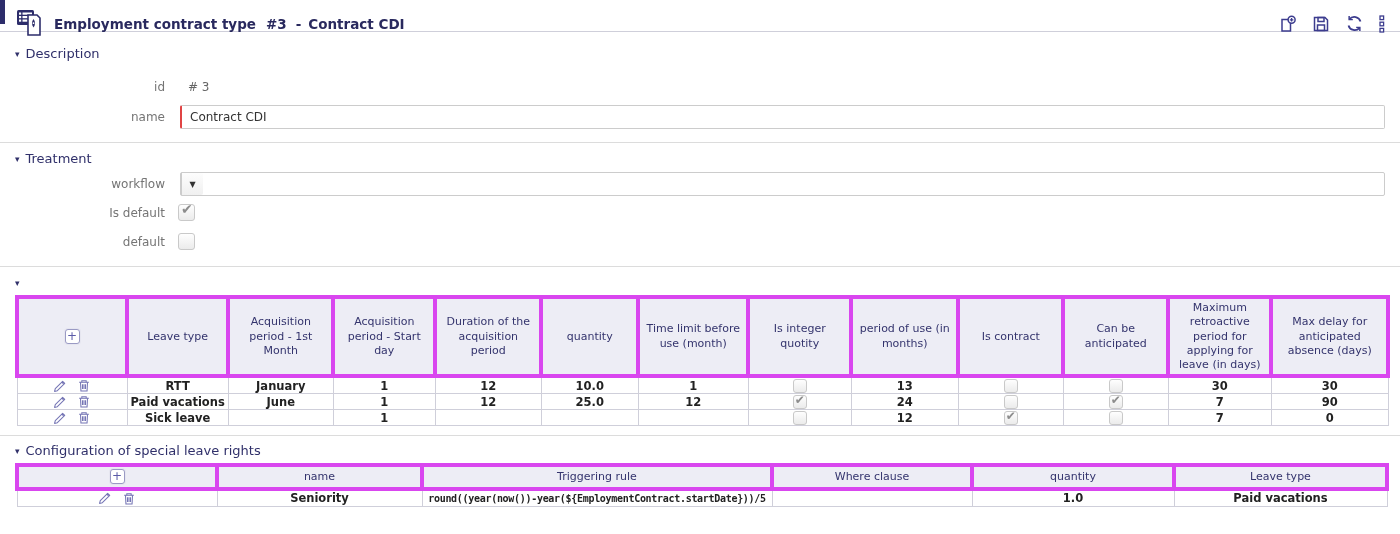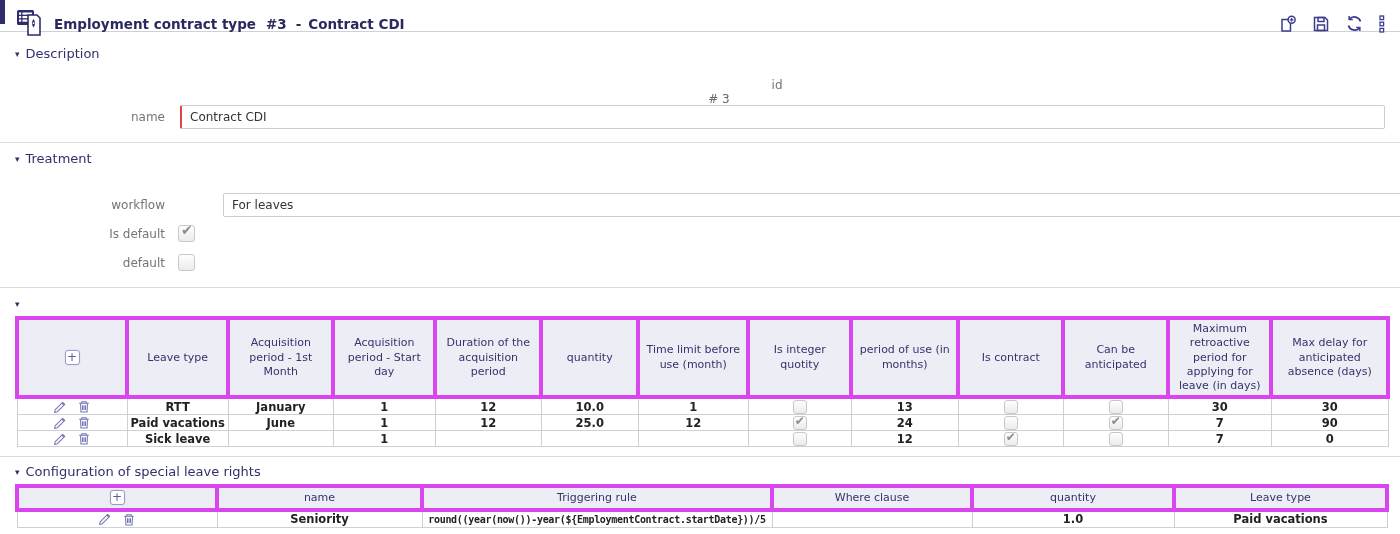--- a/index.html
+++ b/index.html
@@ -20,26 +20,26 @@
   .top-icons { margin-left:auto; display:flex; align-items:center; gap:13px; }
   .tbtn { cursor:pointer; display:flex; align-items:center; }
   
   .section-title { display:flex; align-items:center; padding-left:15px; color:#30306a; font-size:13px; height:17px; cursor:pointer; }
   .caret { font-size:9px; margin-right:6px; color:#30306a; }
   .divider { height:1px; background:#dcdcdc; }
   .field-row { display:flex; align-items:center; padding-left:15px; }
   .flabel { width:150px; text-align:right; color:#757575; font-size:12px; flex:0 0 auto; }
   .fval { margin-left:15px; display:flex; align-items:center; }
   #t-desc { margin-top:13px; }
-  #idrow { margin-top:16px; height:17px;flex-direction:column; }
+  #idrow { margin-top:16px; height:17px; }
   #idval { color:#666; font-size:12px; padding-left:8px; }
   #namerow { margin-top:10px; }
   #div1 { margin-top:13px; }
   #t-treat { margin-top:7px; }
-  #wfrow { margin-top:26px;gap:43px; }
+  #wfrow { margin-top:5px; }
   #defrow { margin-top:8px; height:17px; }
   #closedrow { margin-top:12px; height:17px; }
   #div2 { margin-top:16px; }
   #t-params { margin-top:7px; }
   #tbl1 { margin-top:4px; }
   #div3 { margin-top:9px; }
   #t-config { margin-top:6px; }
   #tbl2 { margin-top:4px; }
   
   .text-input { width:1205px; height:24px; border:1px solid #ccc; border-left:2px solid #e04444;
@@ -148,21 +148,20 @@
 <div class="divider" id="div1"></div>
 
 <div class="section-title" id="t-treat">
   <span class="caret">▾</span>
   <span>Treatment</span>
 </div>
 <div class="field-row" id="wfrow">
   <span class="flabel">workflow</span>
   <span class="fval">
     <span class="select">
-      <span class="sval">For leaves</span>
       <span class="sarrow">▼</span>
     </span>
   </span>
 </div>
 <div class="field-row" id="defrow">
   <span class="flabel">Is default</span>
   <span class="fval" style="margin-left:13px;">
     <span class="cbx checked"></span>
   </span>
 </div>

